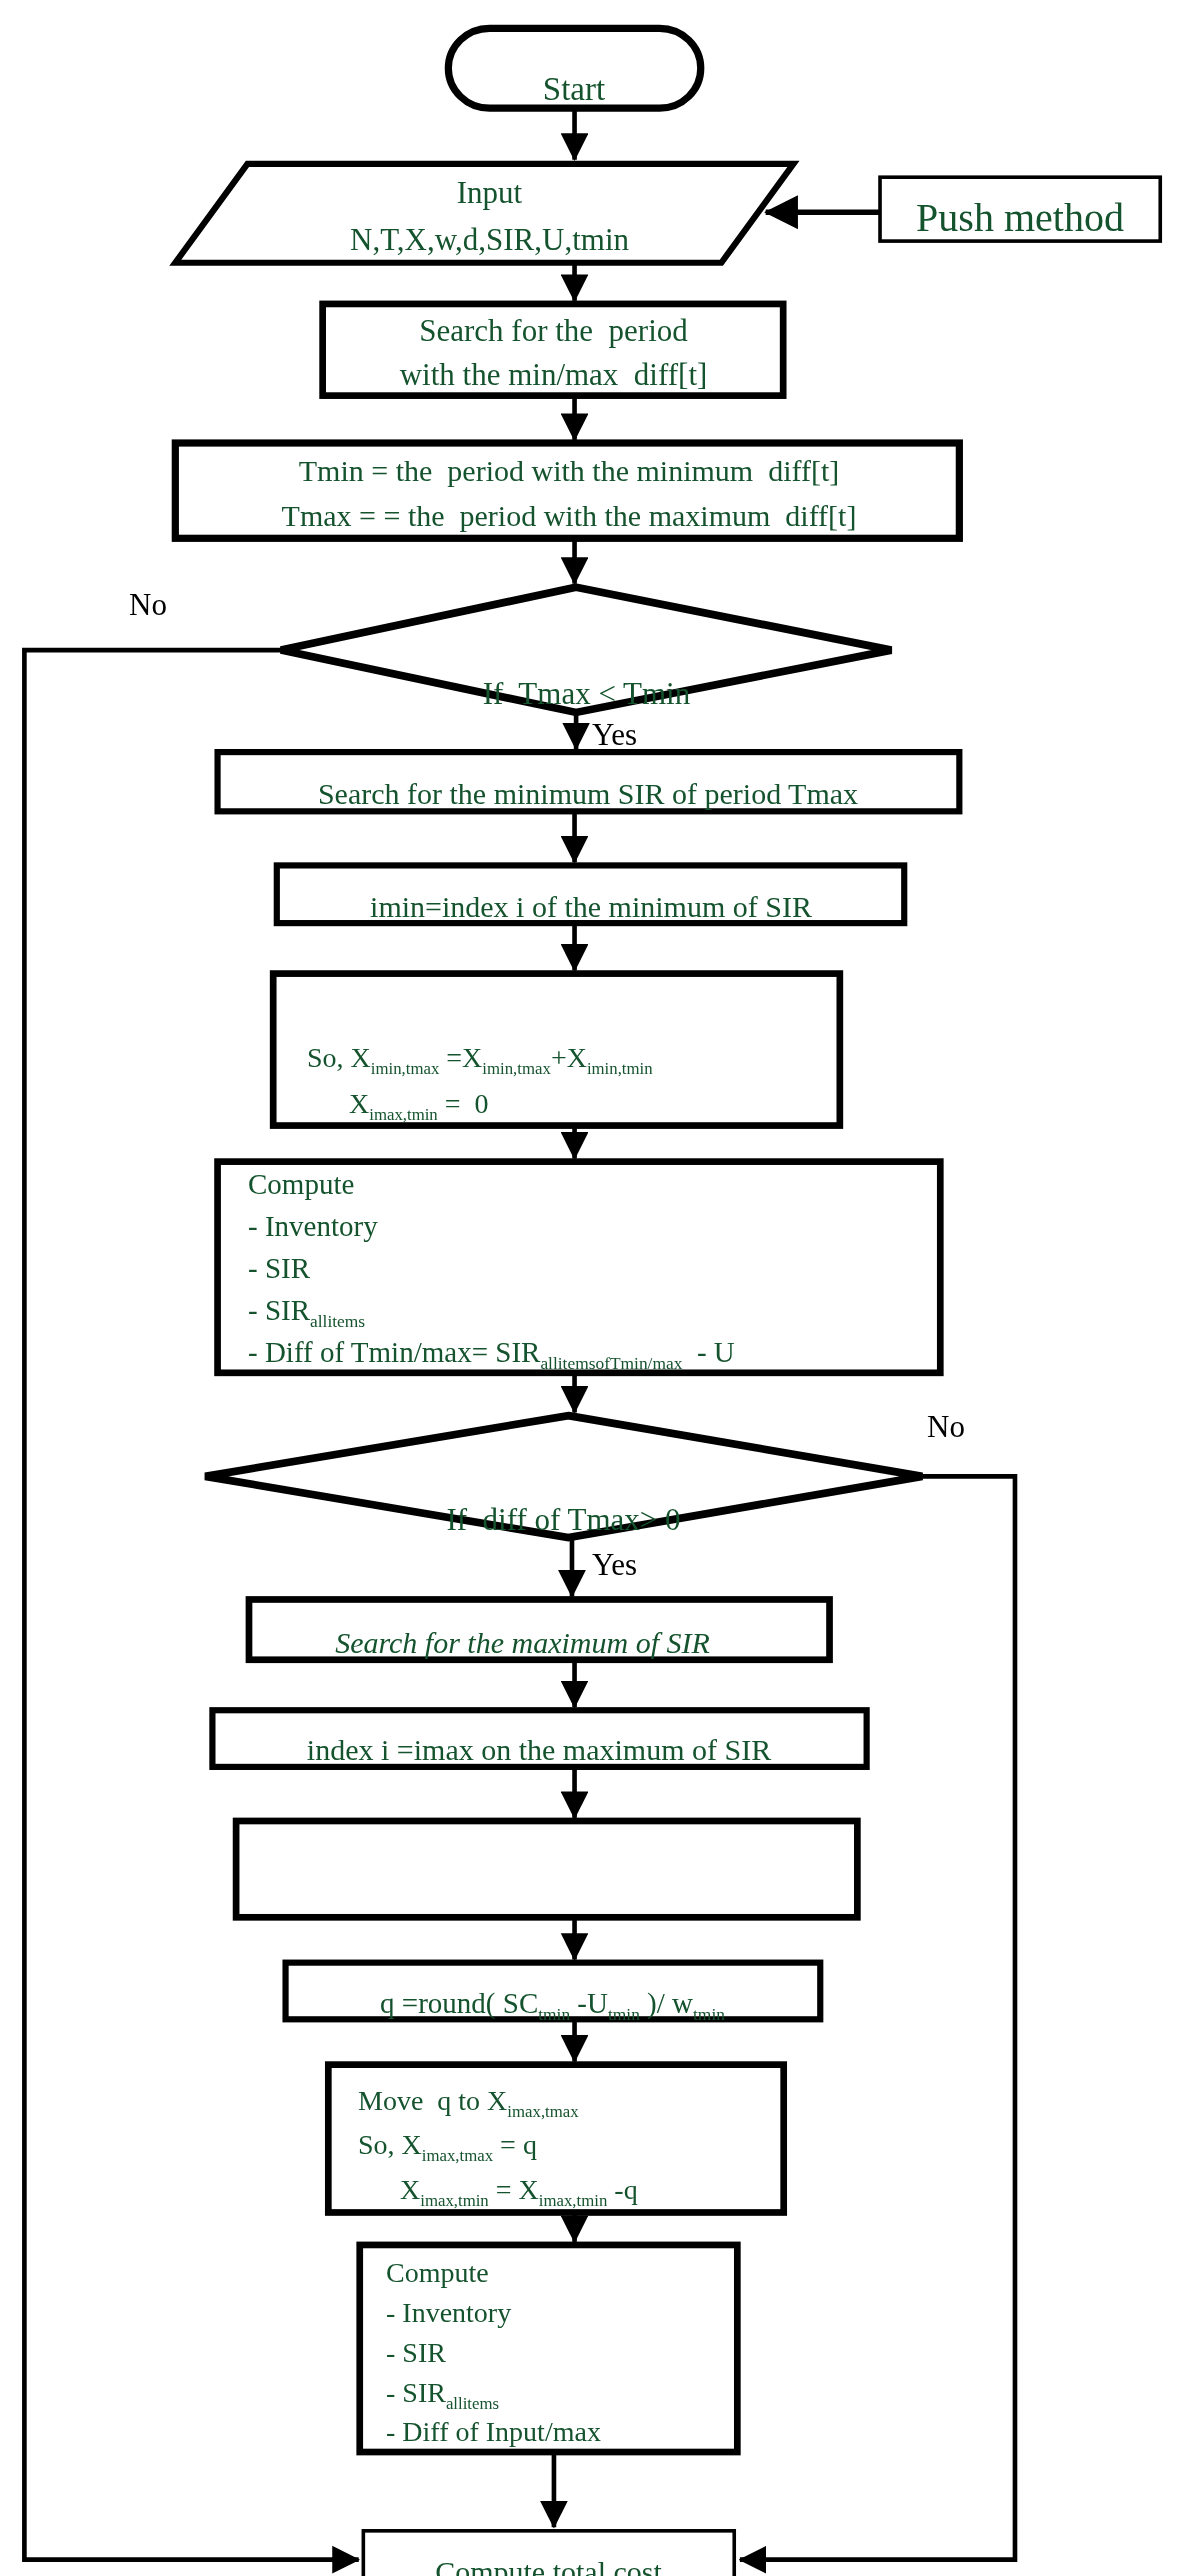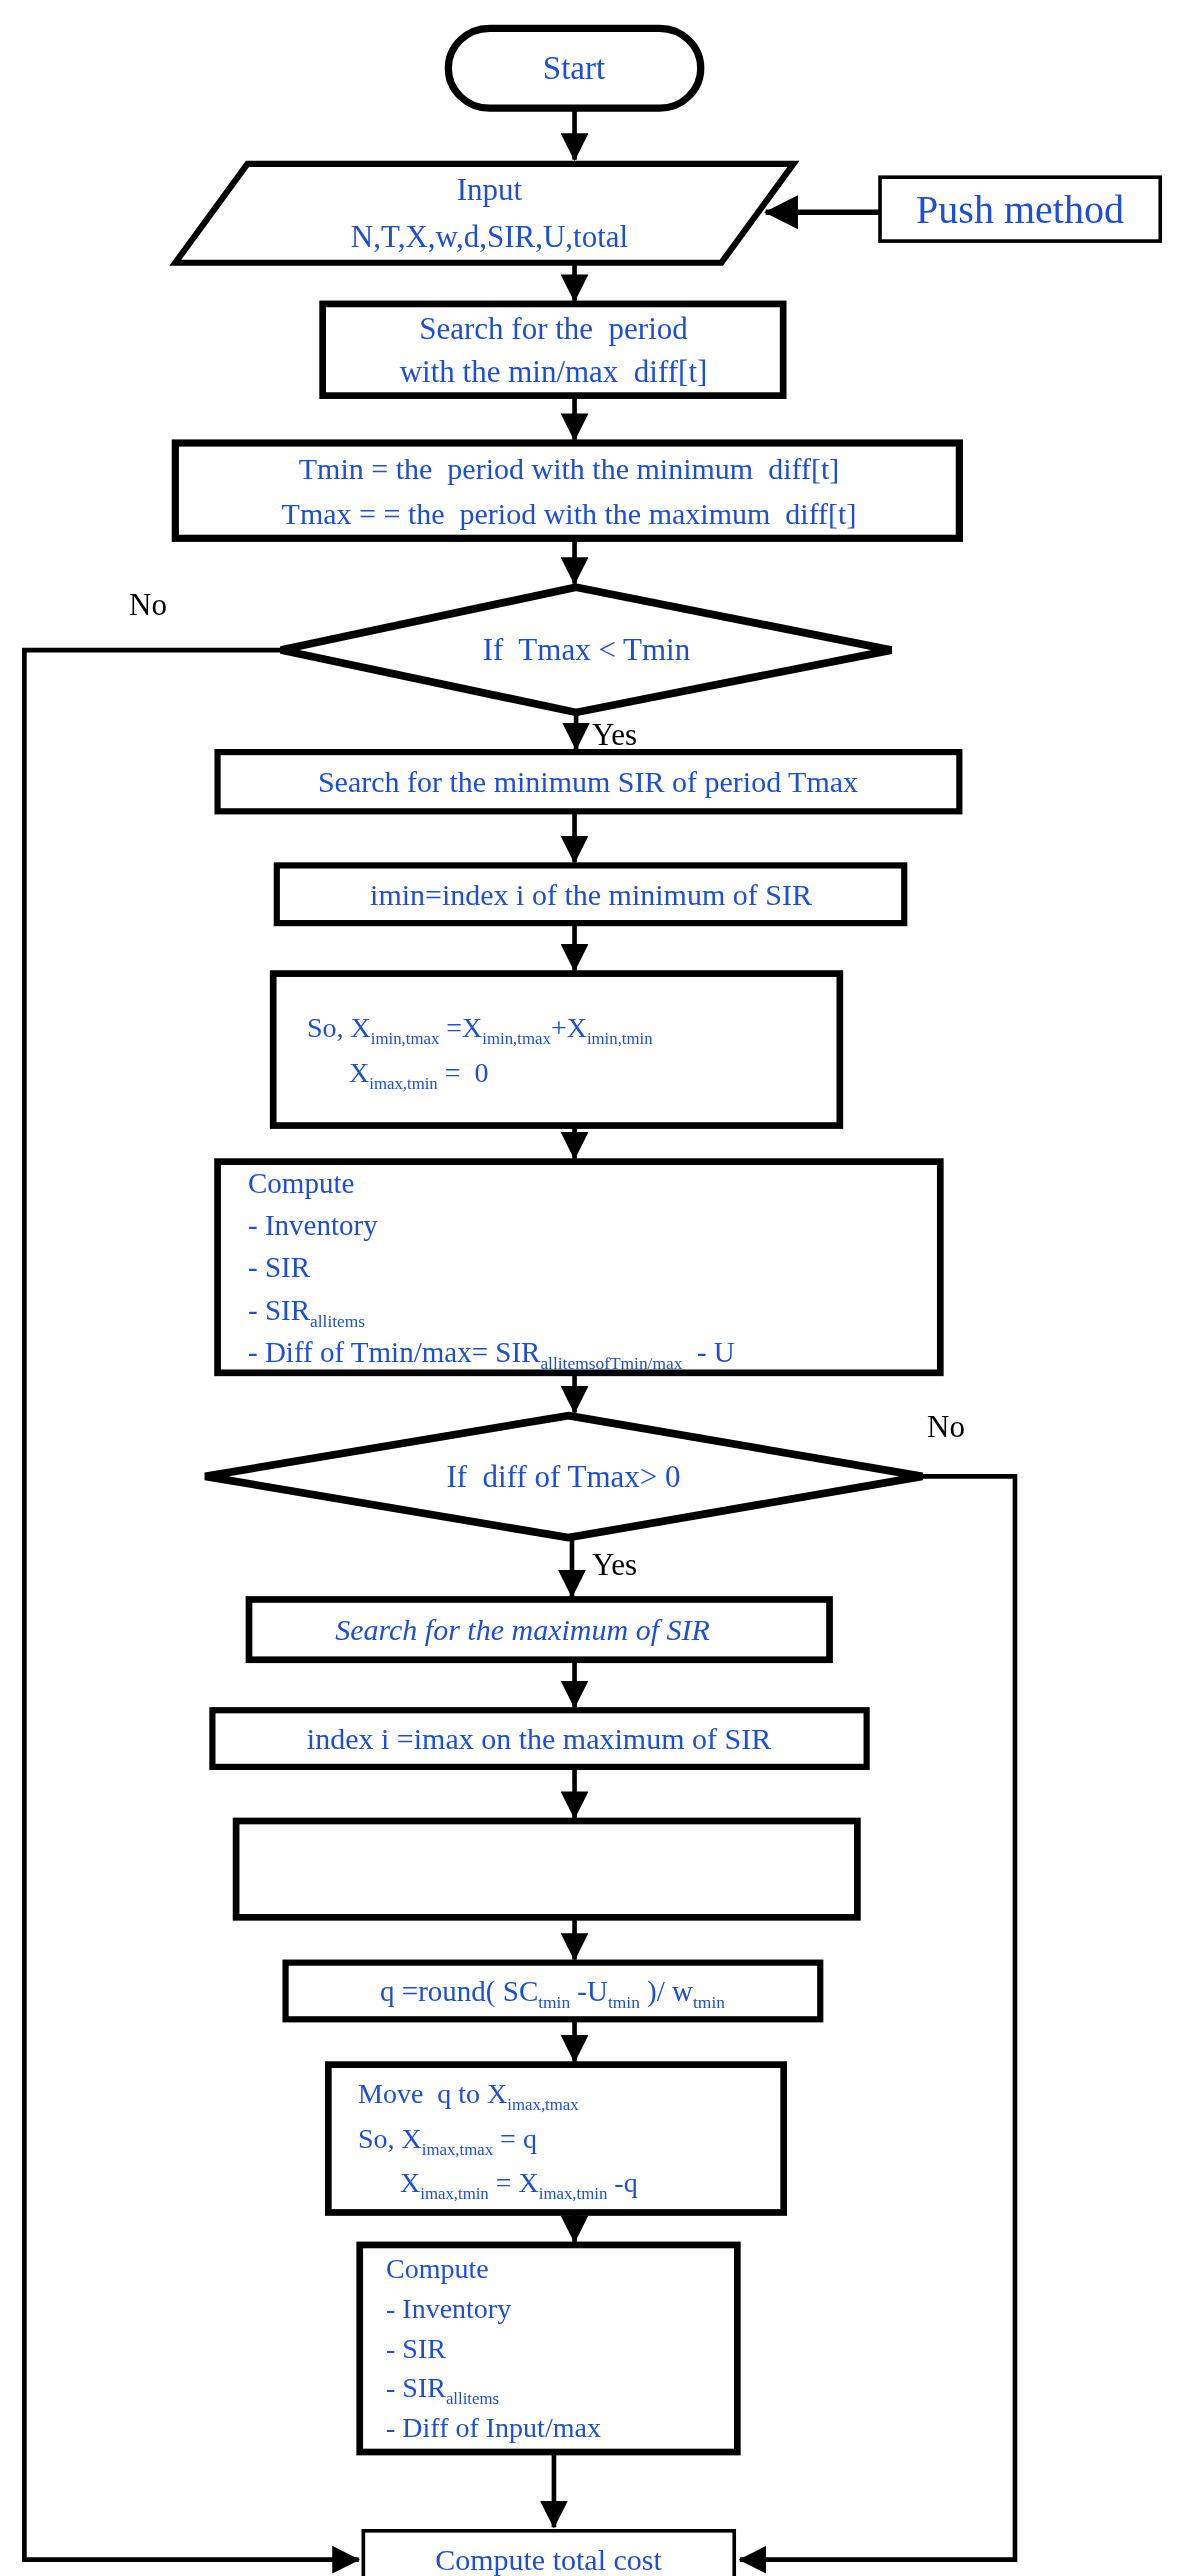--- a/index.html
+++ b/index.html
@@ -1,20 +1,20 @@
 <!DOCTYPE html>
 <html style="font-size:8.2px"><head>
 <meta charset="utf-8">
 <style>
   html,body{margin:0;padding:0;background:#ffffff;}
   body{font-family:"Liberation Serif","DejaVu Serif",serif;color:#000;}
   #canvas{position:relative;width:1180px;height:2894px;background:#fff;overflow:hidden;}
   #wires{position:absolute;left:0;top:0;width:1180px;height:2894px;z-index:1;}
   .lbl{position:absolute;z-index:2;display:flex;flex-direction:column;align-items:center;
-       justify-content:center;text-align:center;white-space:pre;color:#1d4ed8;}
+       justify-content:flex-end;text-align:center;white-space:pre;color:#14532d;}
   .lbl.left{align-items:flex-start;text-align:left;}
   .line{display:block;}
   sub{font-size:0.6em;line-height:0;}
   .edge-label{position:absolute;z-index:2;font-size:31px;white-space:pre;}
 </style>
 </head>
 <body>
 
 <div id="canvas">
 
@@ -72,21 +72,21 @@
     <polyline points="545,1262 47,1262 47,4969 696,4969" fill="none" stroke="#000" stroke-width="9" marker-end="url(#ah)"></polyline>
     <polyline points="1790,2866 1970,2866 1970,4969 1436,4969" fill="none" stroke="#000" stroke-width="9" marker-end="url(#ah)"></polyline>
   </svg>
 
   <div class="lbl" style="left:448px;top:28px;width:252px;height:80px;font-size:33px;">
     <span class="line">Start</span>
   </div>
 
   <div class="lbl" style="left:206px;top:164px;width:567px;height:99px;font-size:31px;line-height:1.5;">
     <span class="line">Input</span>
-    <span class="line">N,T,X,w,d,SIR,U,total</span>
+    <span class="line">N,T,X,w,d,SIR,U,tmin</span>
   </div>
 
   <div class="lbl" style="left:880px;top:177px;width:280px;height:64px;font-size:40px;">
     <span class="line">Push method</span>
   </div>
 
   <div class="lbl" style="left:323px;top:304px;width:461px;height:92px;font-size:31px;line-height:1.4;">
     <span class="line">Search for the  period</span>
     <span class="line">with the min/max  diff[t]</span>
   </div>

